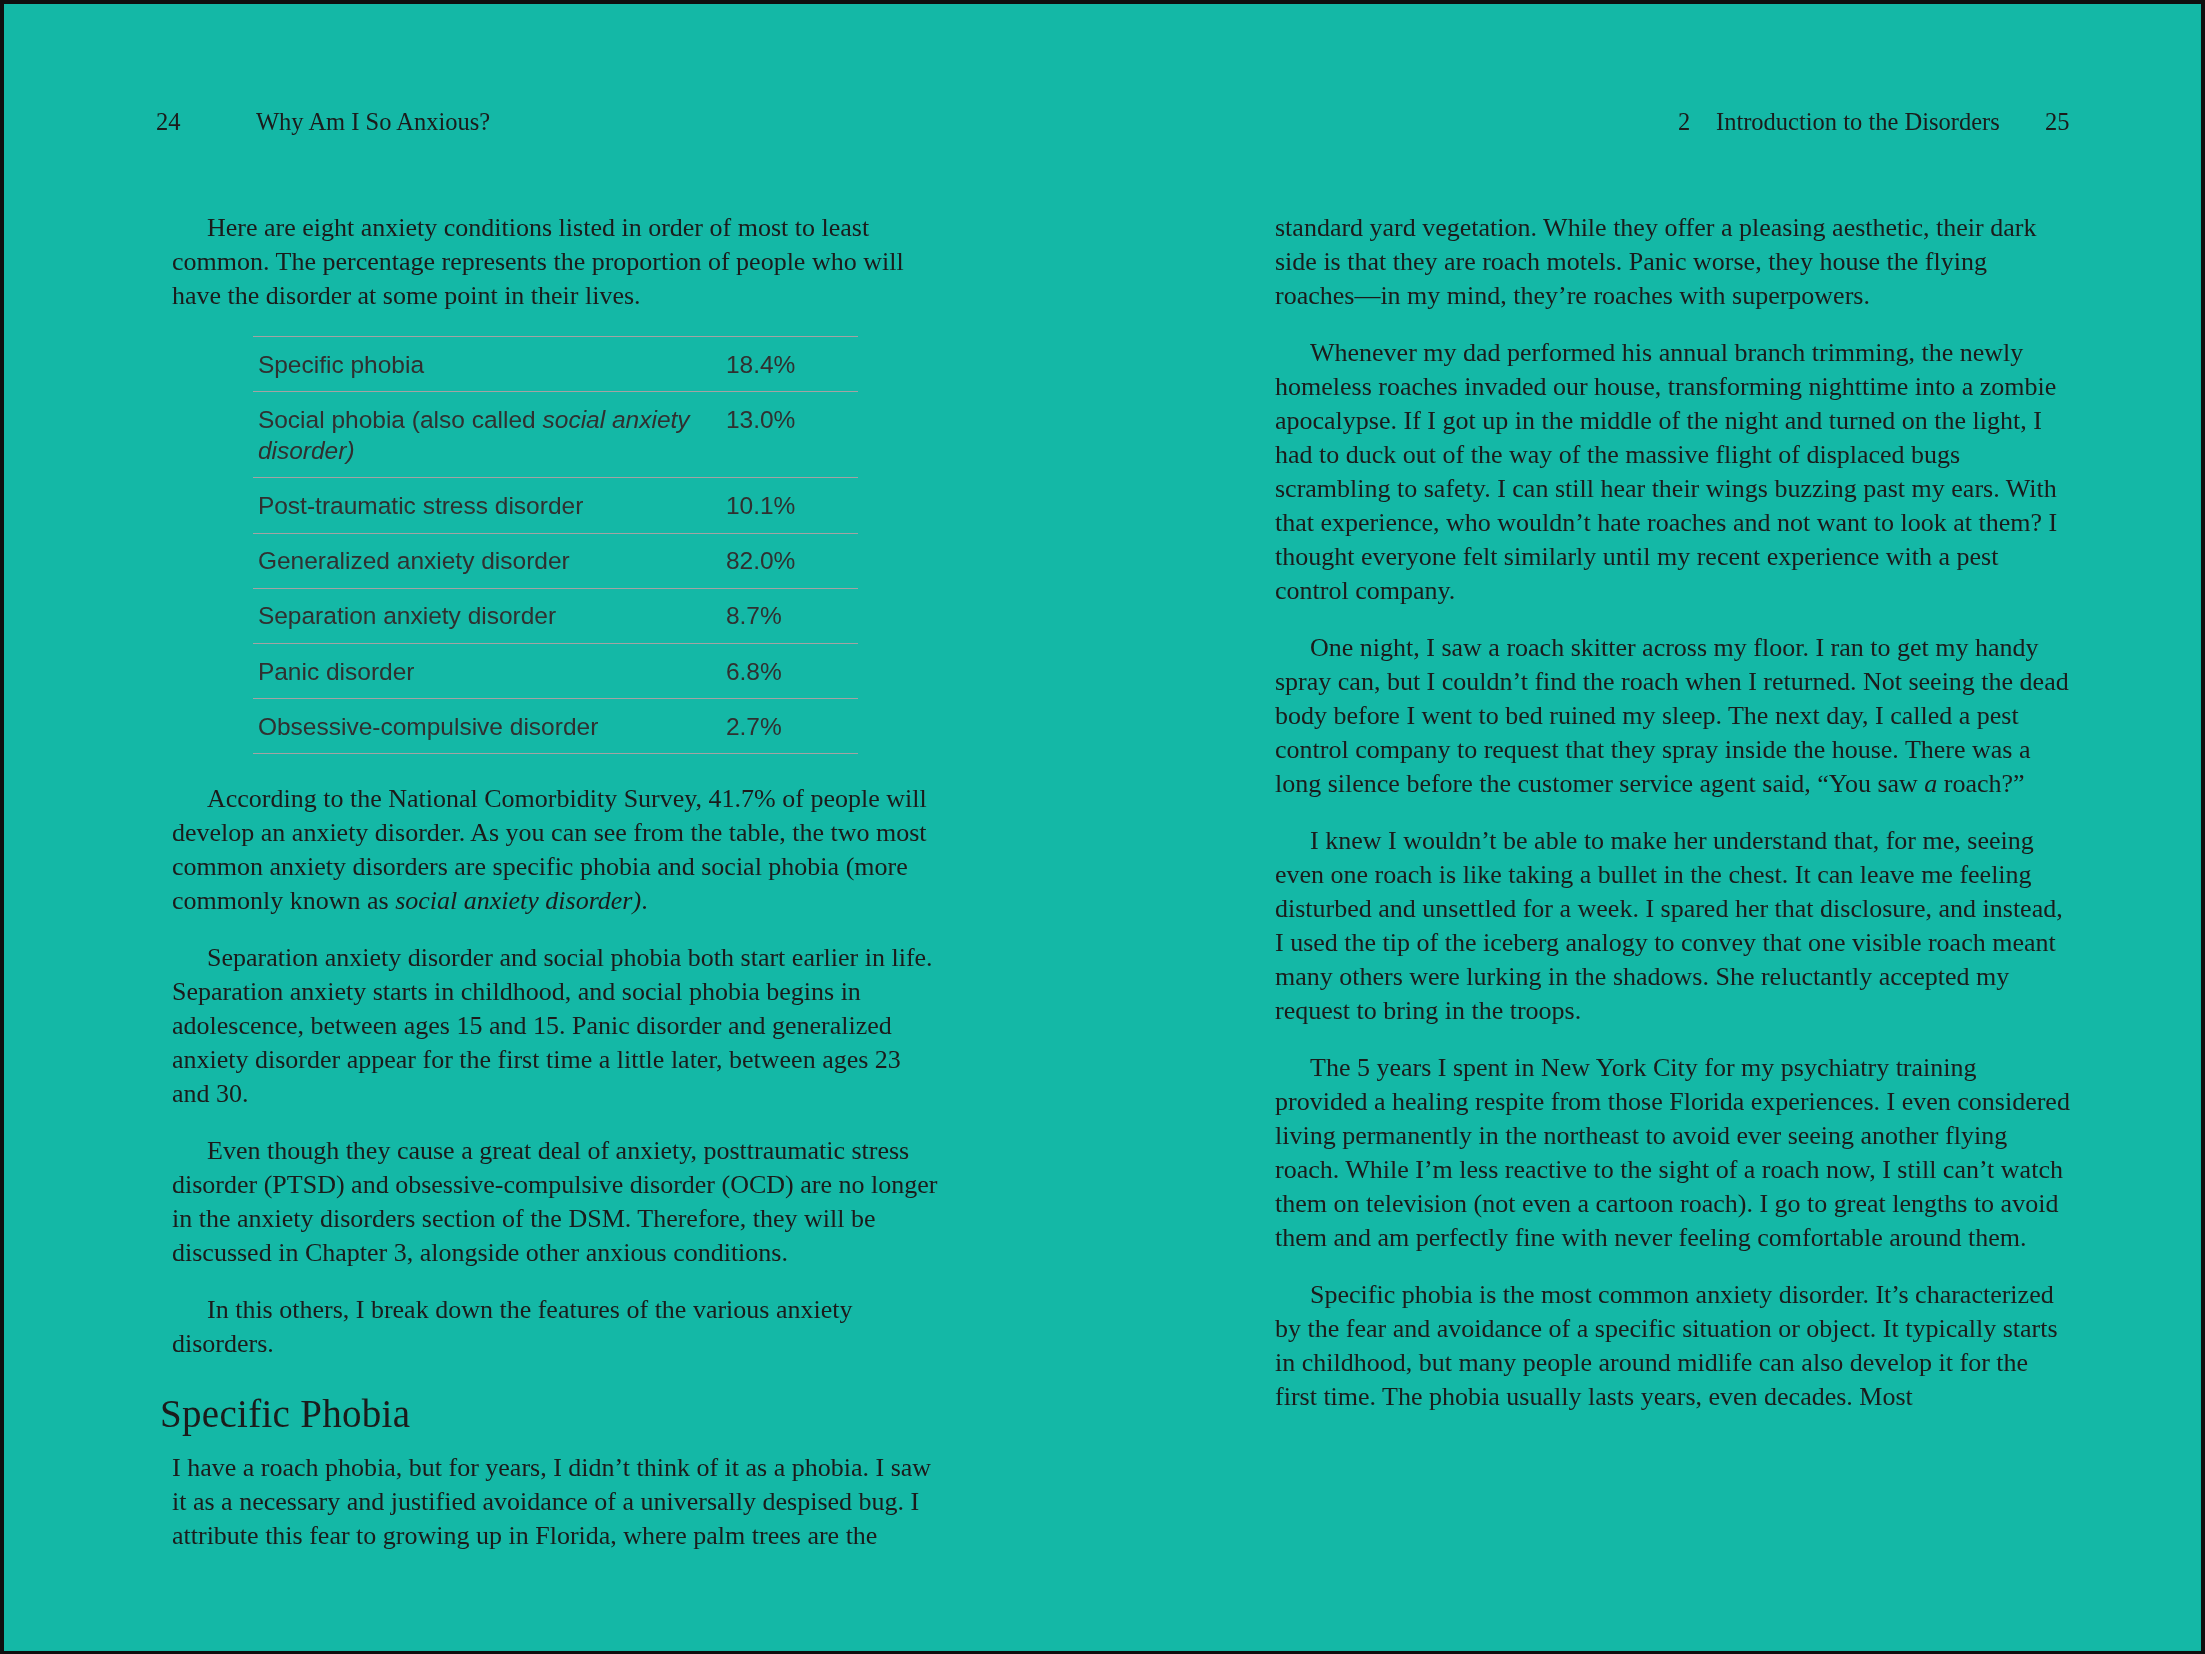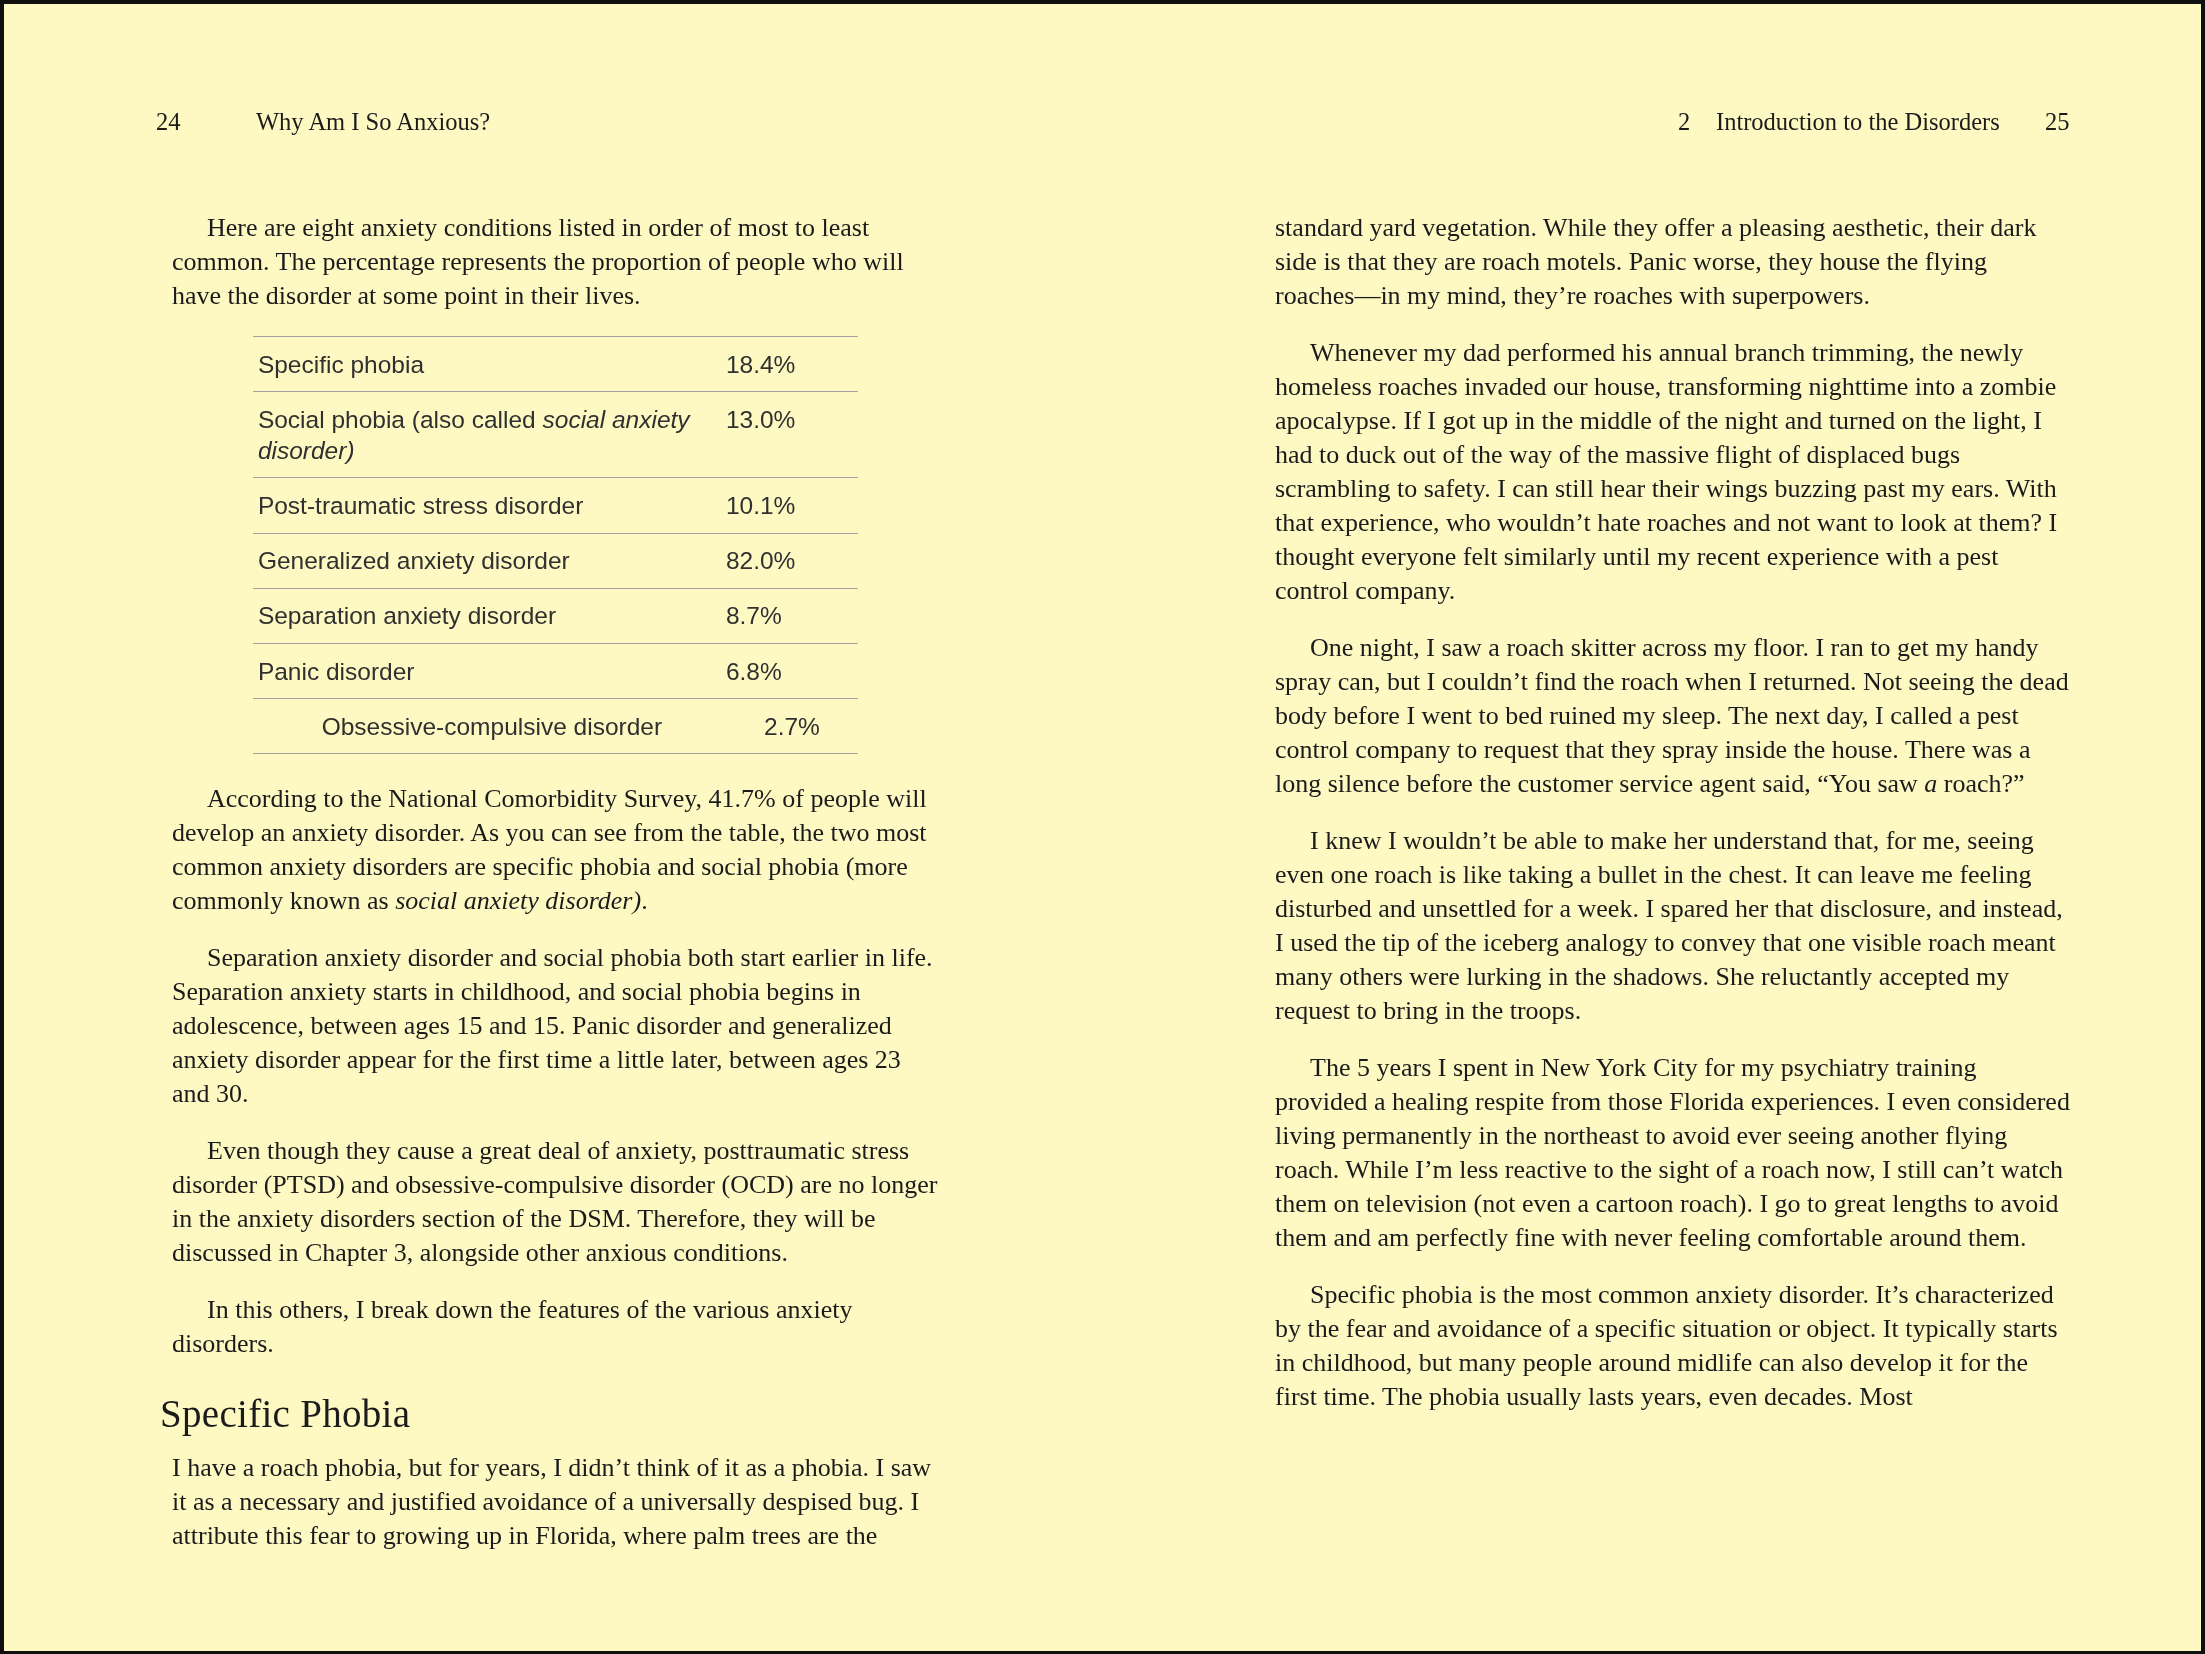--- a/index.html
+++ b/index.html
@@ -5,21 +5,21 @@
   html, body {
     margin: 0;
     padding: 0;
     background: #ffffff;
   }
   .spread {
     position: relative;
     width: 2205px;
     height: 1655px;
     box-sizing: border-box;
-    background: #fef9c3;
+    background: #14b8a6;
     border: 4.3px solid #0f0f0f;
     overflow: hidden;
     font-family: "Liberation Serif", "DejaVu Serif", serif;
     color: #1b1b1b;
   }
 
   
   .running-head span {
     position: absolute;
     top: 103px;
@@ -67,21 +67,20 @@
     font-family: "Liberation Sans", "DejaVu Sans", sans-serif;
     font-size: 24.5px;
     line-height: 31px;
     color: #303030;
   }
   .prevalence-table tr {
     border-top: 1.2px solid #a3a3a3;
   }
   .prevalence-table tr:last-child {
     border-bottom: 1.2px solid #a3a3a3;
-    text-align: center;
   }
   .prevalence-table td {
     padding: 11.6px 0 11.6px 0;
     vertical-align: top;
   }
   .prevalence-table td.t-label { width: 468px; padding-left: 4.9px; }
   .prevalence-table td.t-value { padding-left: 0; }
 </style>
 </head>
 <body>

